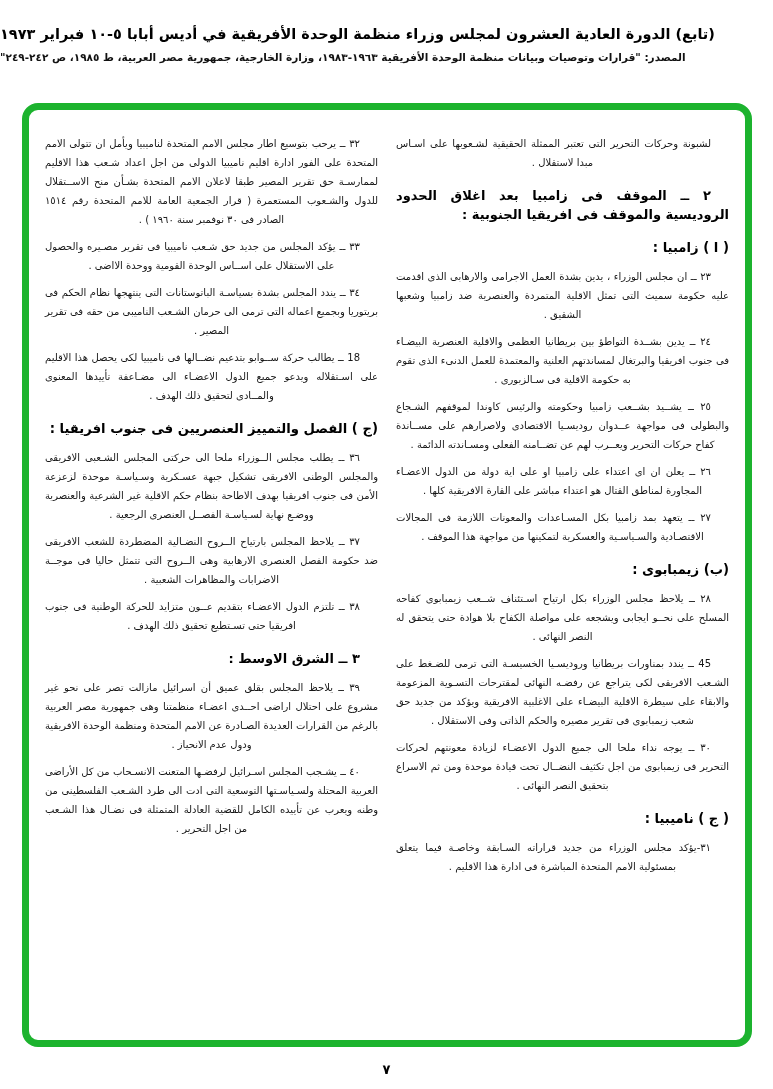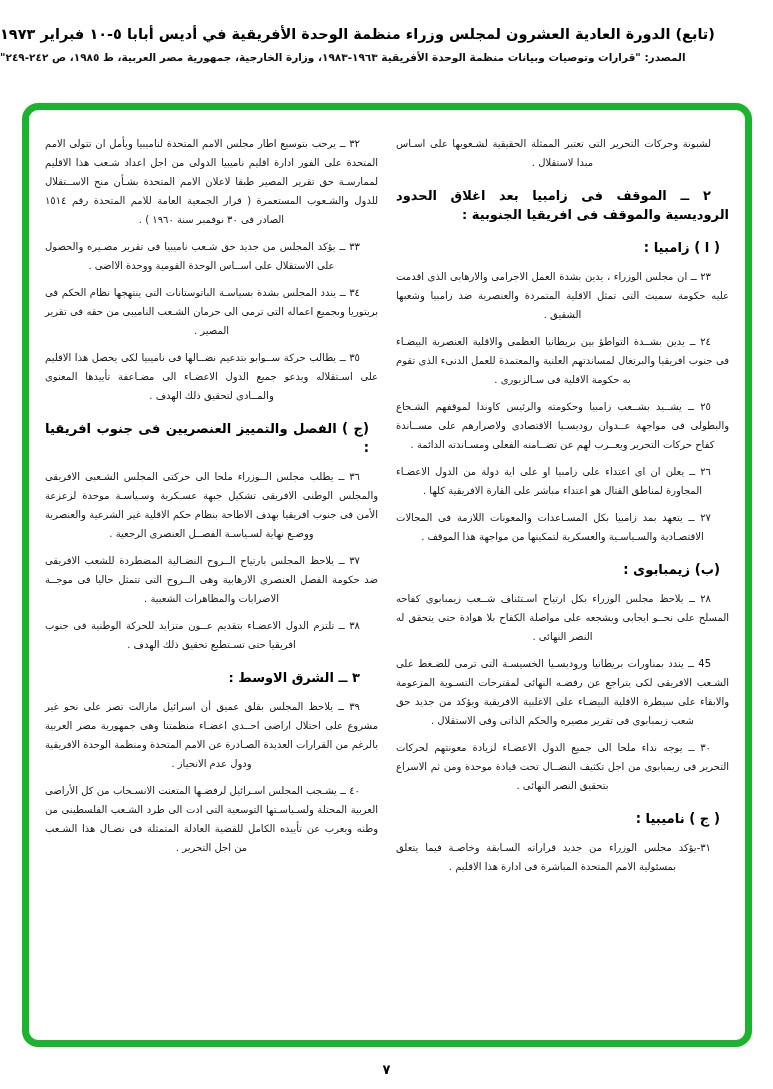--- a/index.html
+++ b/index.html
@@ -29,21 +29,21 @@
     margin:0 0 8px 0;font-size:10px;line-height:19px;
     text-align:justify;text-align-last:center;color:#161616;
   }
   .col p.p{text-indent:1.8em;}
   .col p.h{
     font-weight:bold;font-size:13px;text-indent:1.4em;
     text-align-last:right;margin:14px 0 10px 0;color:#000;
   }
   .col p.sub{
     font-weight:bold;font-size:13.2px;text-align-last:right;
-    margin:14px 9px 10px 0;color:#000;
+    margin:14px 0 10px 0;color:#000;
   }
   .page-number{
     position:absolute;left:0;top:1062px;width:773px;text-align:center;
     font-size:13px;font-weight:bold;color:#000;
   }
 </style>
 </head>
 <body>
 
 <div class="header">
@@ -66,21 +66,21 @@
         <p class="p">٢٨ ــ يلاحظ مجلس الوزراء بكل ارتياح اسـتئناف شــعب زيمبابوى كفاحه المسلح على نحــو ايجابى ويشجعه على مواصلة الكفاح بلا هوادة حتى يتحقق له النصر النهائى .</p>
         <p class="p">45 ــ يندد بمناورات بريطانيا وروديسـيا الخسيسـة التى ترمى للضـغط على الشـعب الافريقى لكى يتراجع عن رفضـه النهائى لمقترحات التسـوية المزعومة والابقاء على سيطرة الاقلية البيضـاء على الاغلبية الافريقية ويؤكد من جديد حق شعب زيمبابوى فى تقرير مصيره والحكم الذاتى وفى الاستقلال .</p>
         <p class="p">٣٠ ــ يوجه نداء ملحا الى جميع الدول الاعضـاء لزيادة معونتهم لحركات التحرير فى زيمبابوى من اجل تكثيف النضــال تحت قيادة موحدة ومن ثم الاسراع بتحقيق النصر النهائى .</p>
         <p class="sub">( ج ) ناميبيا :</p>
         <p class="p">٣١-يؤكد مجلس الوزراء من جديد قراراته السـابقة وخاصـة فيما يتعلق بمسئولية الامم المتحدة المباشرة فى ادارة هذا الاقليم .</p>
       </div>
     <div class="col">
         <p class="p">٣٢ ــ يرحب بتوسيع اطار مجلس الامم المتحدة لناميبيا ويأمل ان تتولى الامم المتحدة على الفور ادارة اقليم ناميبيا الدولى من اجل اعداد شـعب هذا الاقليم لممارسـة حق تقرير المصير طبقا لاعلان الامم المتحدة بشـأن منح الاســتقلال للدول والشـعوب المستعمرة ( قرار الجمعية العامة للامم المتحدة رقم ١٥١٤ الصادر فى ٣٠ نوفمبر سنة ١٩٦٠ ) .</p>
         <p class="p">٣٣ ــ يؤكد المجلس من جديد حق شـعب ناميبيا فى تقرير مصـيره والحصول على الاستقلال على اســاس الوحدة القومية ووحدة الااضى .</p>
         <p class="p">٣٤ ــ يندد المجلس بشدة بسياسـة الباتوستانات التى ينتهجها نظام الحكم فى بريتوريا وبجميع اعماله التى ترمى الى حرمان الشـعب الناميبى من حقه فى تقرير المصير .</p>
-        <p class="p">٣٥ ــ يطالب حركة ســوابو بتدعيم نضــالها فى ناميبيا لكى يحصل هذا الاقليم على اسـتقلاله ويدعو جميع الدول الاعضـاء الى مضـاعفة تأييدها المعنوى والمــادى لتحقيق ذلك الهدف .</p>
+        <p class="p">18 ــ يطالب حركة ســوابو بتدعيم نضــالها فى ناميبيا لكى يحصل هذا الاقليم على اسـتقلاله ويدعو جميع الدول الاعضـاء الى مضـاعفة تأييدها المعنوى والمــادى لتحقيق ذلك الهدف .</p>
         <p class="sub">(ج ) الفصل والتمييز العنصريين فى جنوب افريقيا :</p>
         <p class="p">٣٦ ــ يطلب مجلس الــوزراء ملحا الى حركتى المجلس الشـعبى الافريقى والمجلس الوطنى الافريقى تشكيل جبهة عسـكرية وسـياسـة موحدة لزعزعة الأمن فى جنوب افريقيا بهدف الاطاحة بنظام حكم الاقلية غير الشرعية والعنصرية ووضـع نهاية لسـياسـة الفصــل العنصرى الرجعية .</p>
         <p class="p">٣٧ ــ يلاحظ المجلس بارتياح الــروح النضـالية المضطردة للشعب الافريقى ضد حكومة الفصل العنصرى الارهابية وهى الــروح التى تتمثل حاليا فى موجــة الاضرابات والمظاهرات الشعبية .</p>
         <p class="p">٣٨ ــ تلتزم الدول الاعضـاء بتقديم عــون متزايد للحركة الوطنية فى جنوب افريقيا حتى تسـتطيع تحقيق ذلك الهدف .</p>
         <p class="h">٣ ــ الشرق الاوسط :</p>
         <p class="p">٣٩ ــ يلاحظ المجلس بقلق عميق أن اسرائيل مازالت تصر على نحو غير مشروع على احتلال اراضى احــدى اعضـاء منظمتنا وهى جمهورية مصر العربية بالرغم من القرارات العديدة الصـادرة عن الامم المتحدة ومنظمة الوحدة الافريقية ودول عدم الانحياز .</p>
         <p class="p">٤٠ ــ يشـجب المجلس اسـرائيل لرفضـها المتعنت الانسـحاب من كل الأراضى العربية المحتلة ولسـياسـتها التوسعية التى ادت الى طرد الشـعب الفلسطينى من وطنه ويعرب عن تأييده الكامل للقضية العادلة المتمثلة فى نضـال هذا الشـعب من اجل التحرير .</p>
       </div>
   </div>
 </div>

